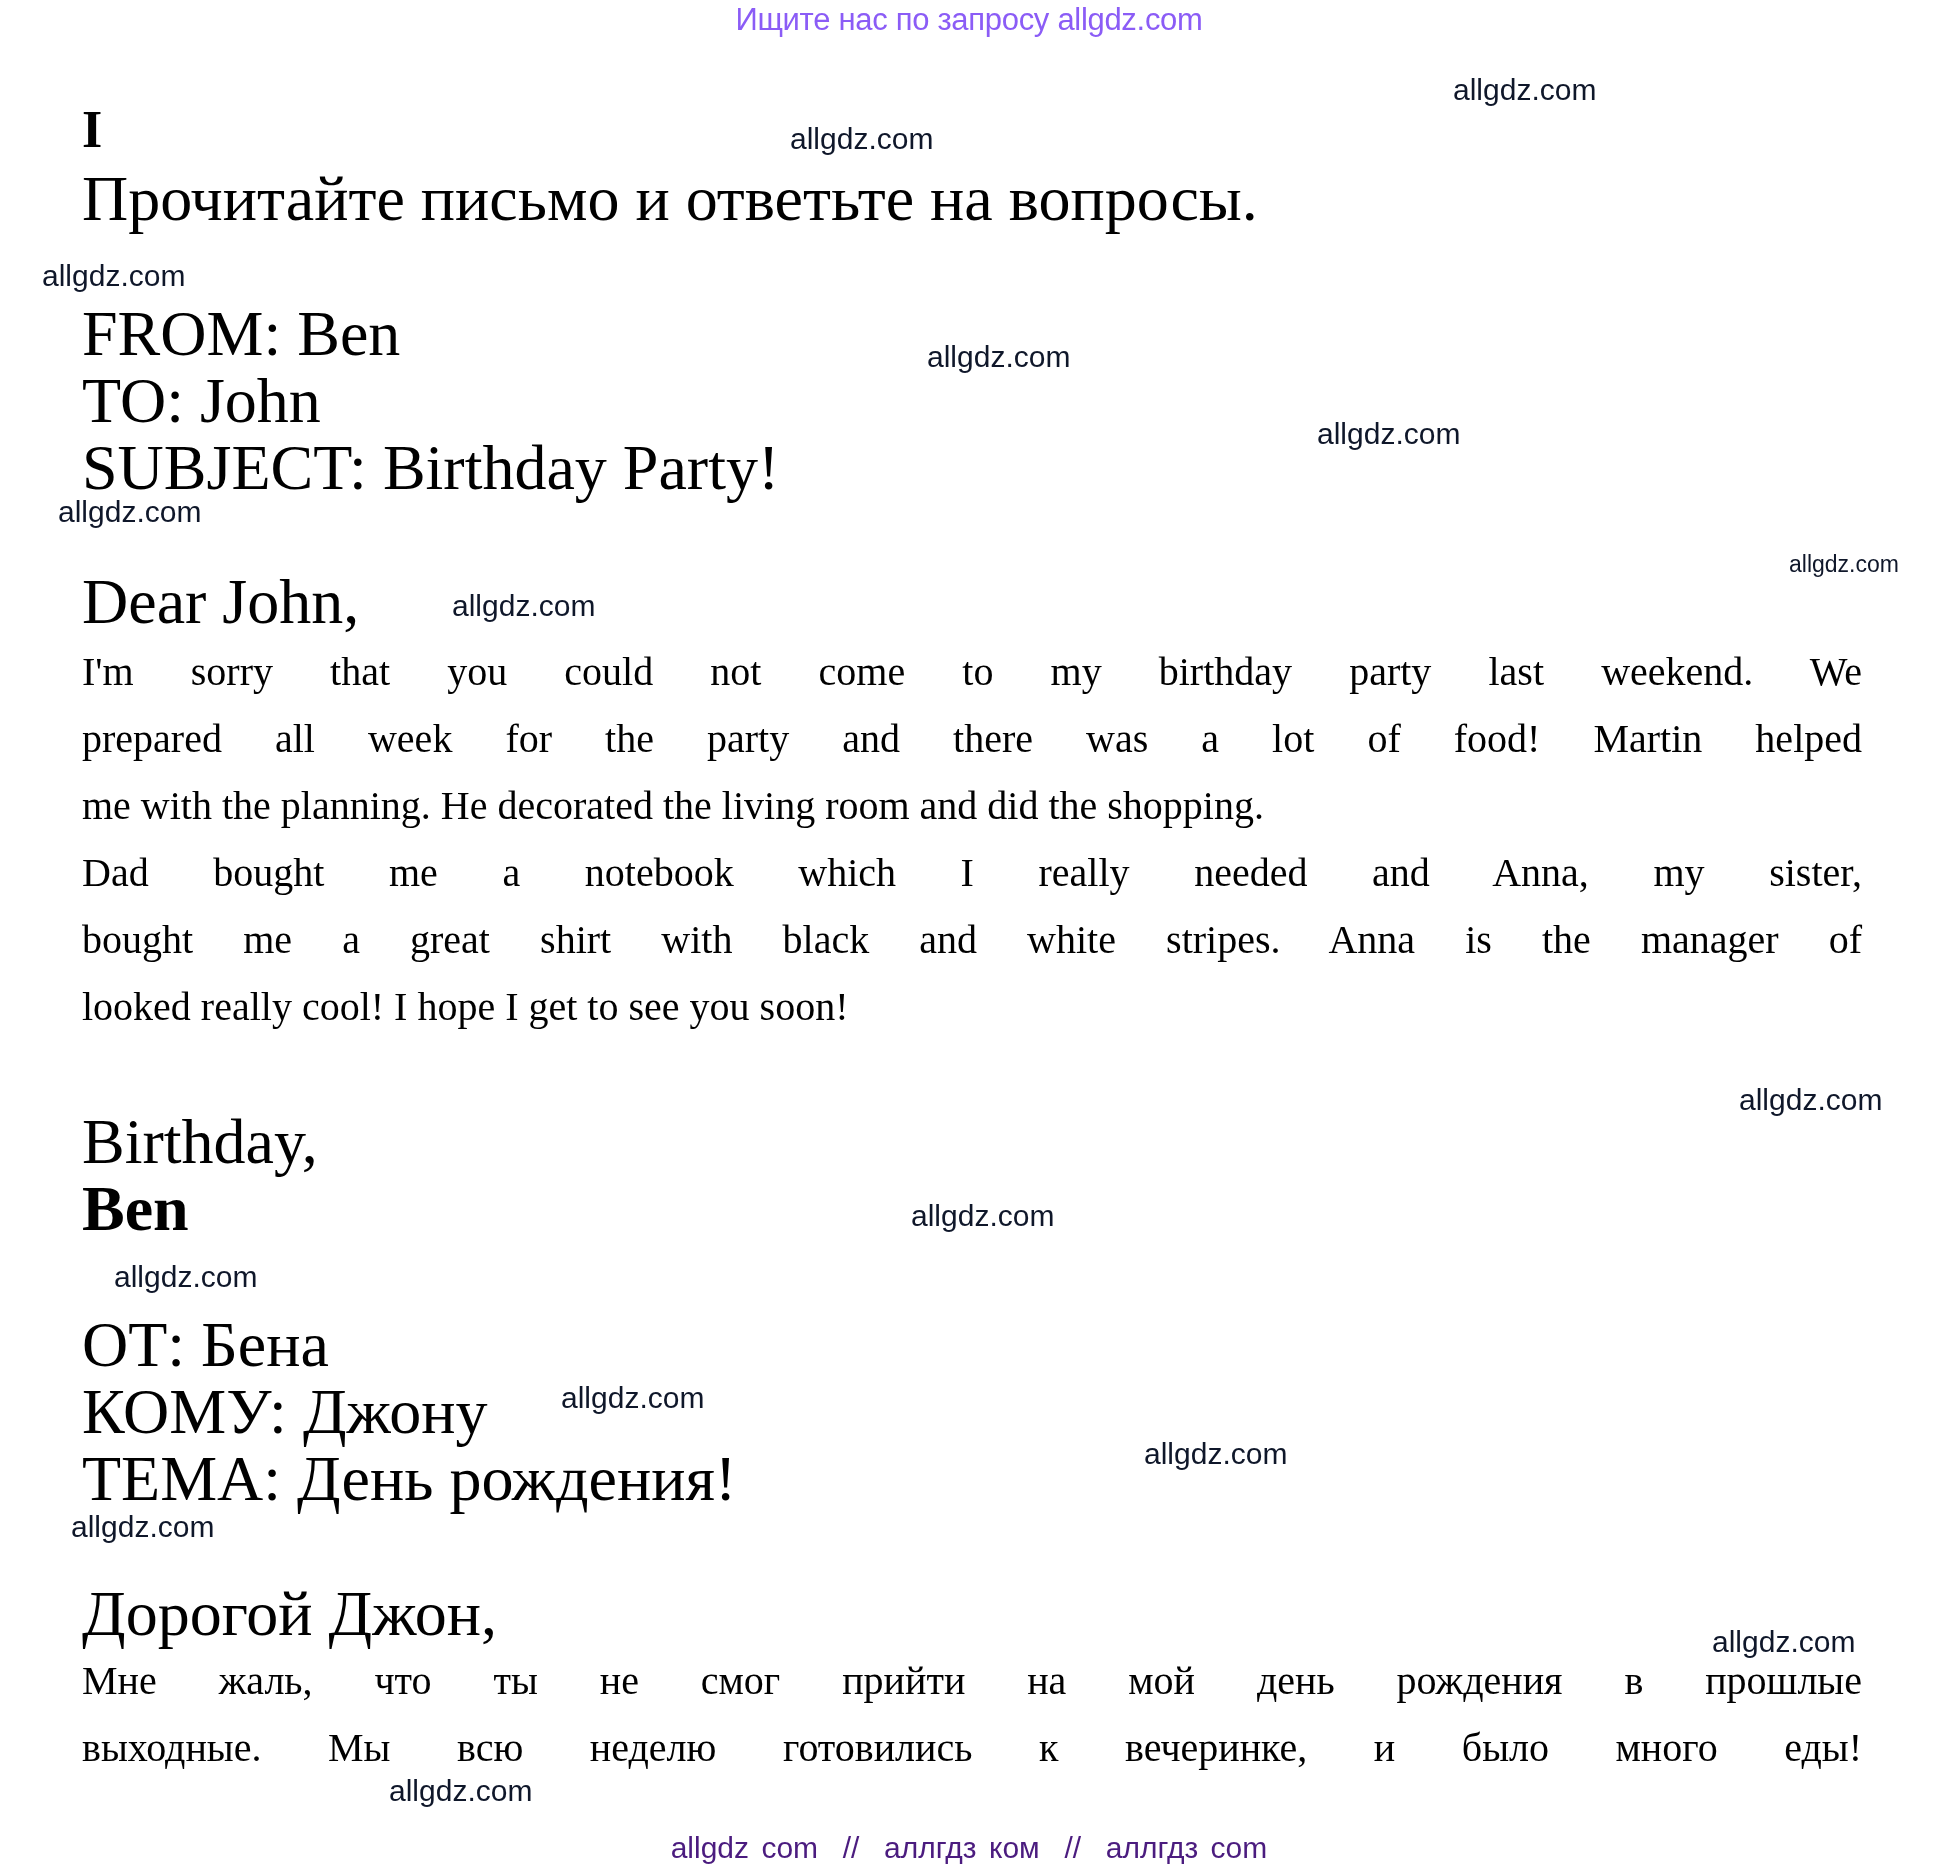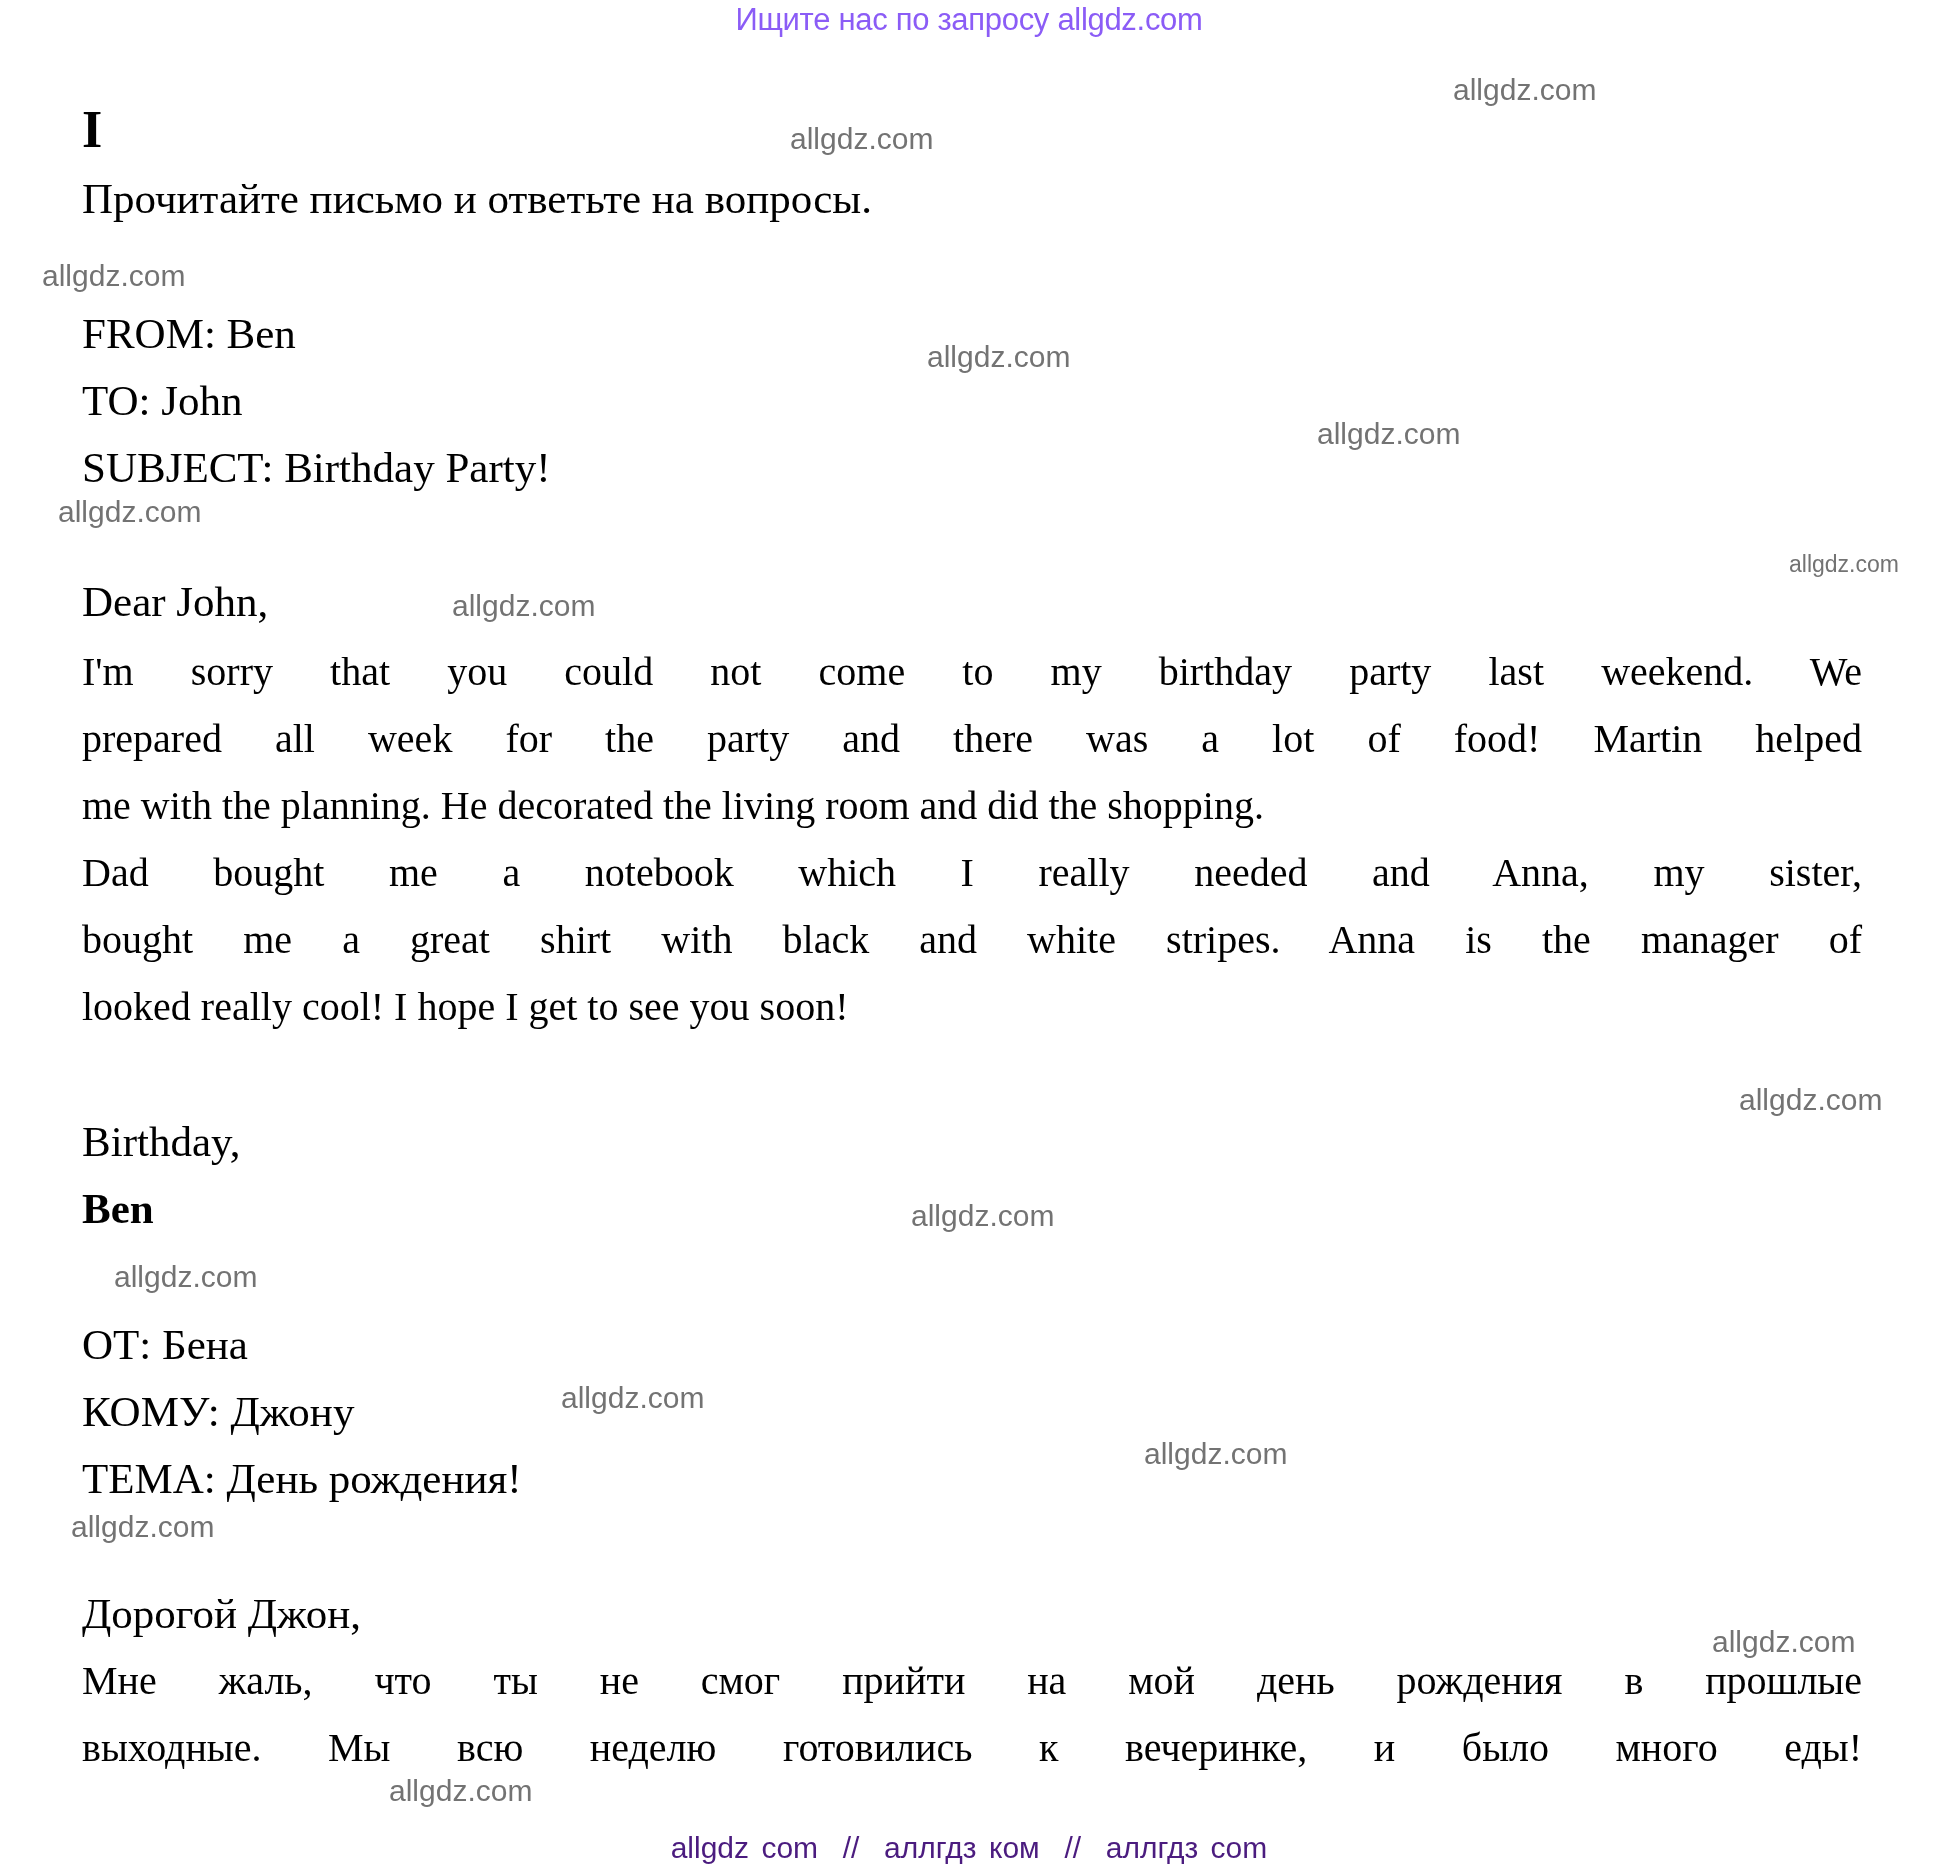--- a/index.html
+++ b/index.html
@@ -9,35 +9,35 @@
     text-align: center; font-family: "Liberation Sans", sans-serif;
     font-size: 31px; color: #8b5cf6; letter-spacing: -0.3px;
   }
   .footer-banner {
     position: absolute; left: 0; top: 1831px; width: 100%;
     text-align: center; font-family: "Liberation Sans", sans-serif;
     font-size: 30px; color: #4b1c7f; word-spacing: 4px;
   }
   .serif {
     position: absolute; left: 82px;
-    font-family: "Liberation Serif", serif; font-size: 43px;
+    font-family: "Liberation Serif", serif; font-size: 64px;
     line-height: 67px; color: #000; white-space: nowrap;
   }
   .section-num { font-weight: bold; font-size: 52px; }
   .para {
     position: absolute; left: 82px; width: 1780px;
     font-family: "Liberation Serif", serif; font-size: 40px;
     line-height: 67px; color: #000; text-align: justify;
     text-align-last: left;
   }
   .para .line { display: block; text-align: justify; text-align-last: justify; height: 67px; white-space: nowrap; }
   .para .line.last { text-align-last: left; }
   .wm {
     position: absolute; font-family: "Liberation Sans", sans-serif;
-    font-size: 30px; color: #737373; white-space: nowrap; line-height: 1;
+    font-size: 30px; color: #0f172a; white-space: nowrap; line-height: 1;
   }
   .wm.small { font-size: 23px; }
 </style>
 </head>
 <body>
 
 <div class="top-banner">Ищите нас по запросу allgdz.com</div>
 
 <div class="serif section-num" style="top:96px;">I</div>
 <div class="serif" style="top:165px;">Прочитайте письмо и ответьте на вопросы.</div>

